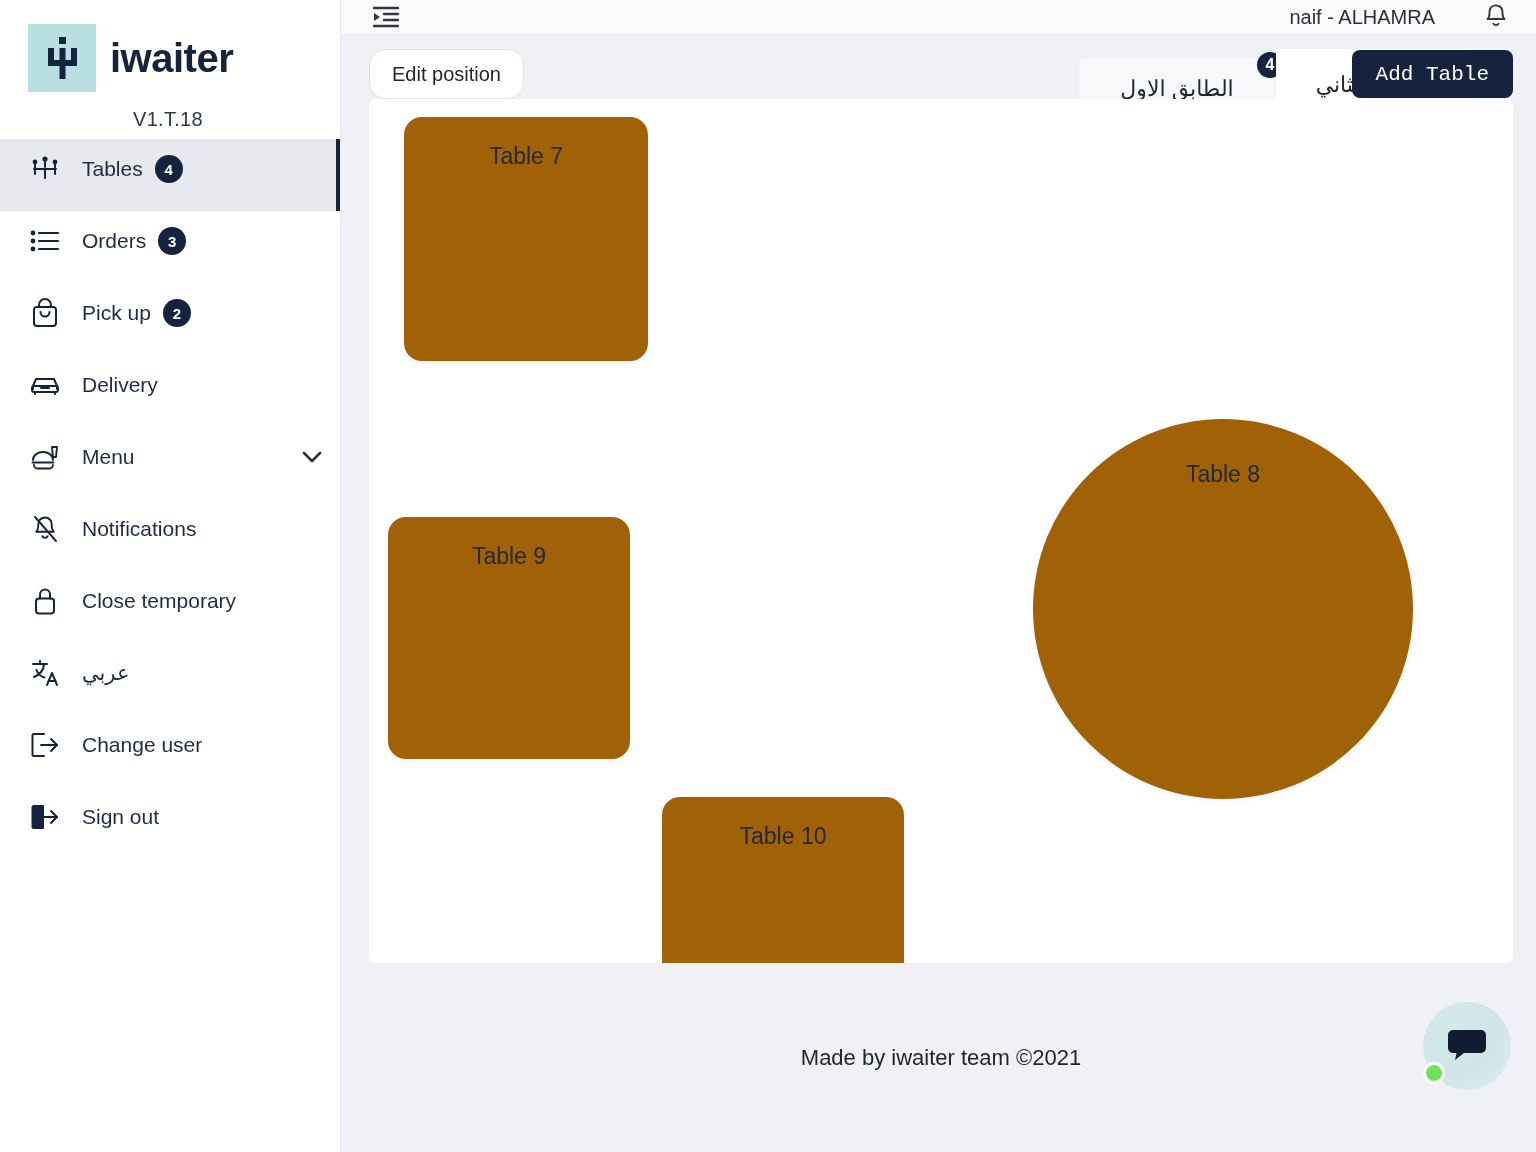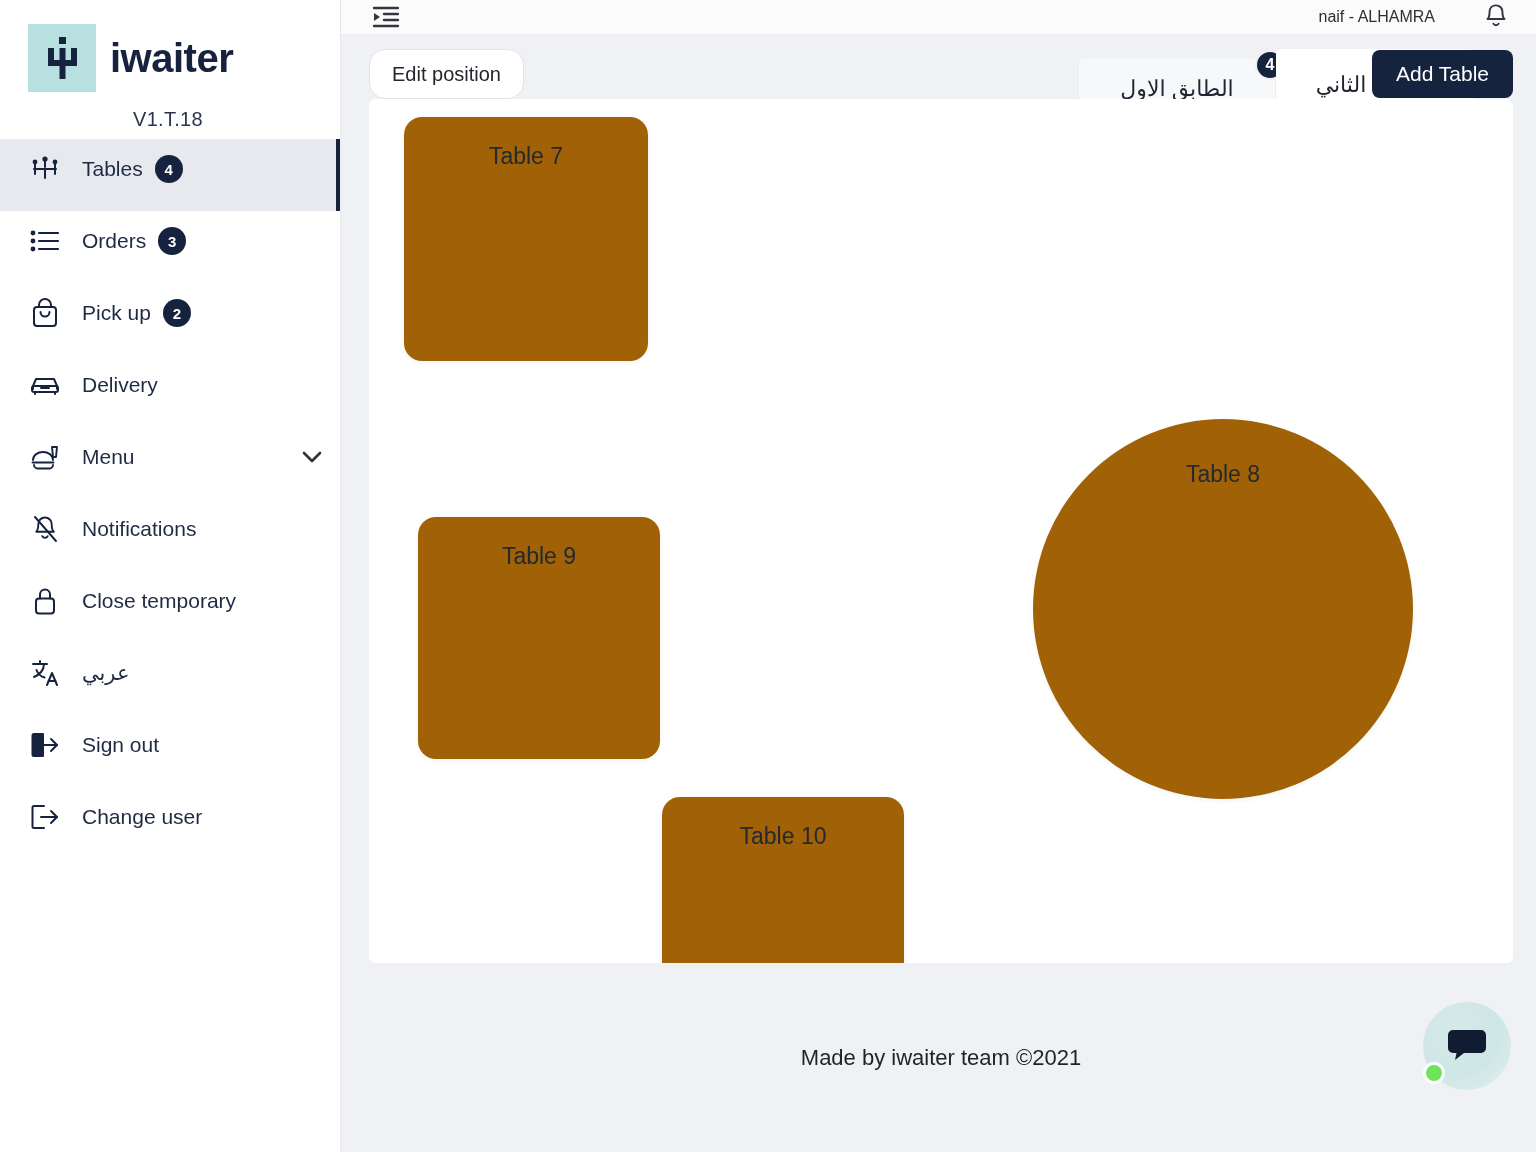--- a/index.html
+++ b/index.html
@@ -50,21 +50,21 @@
   .chev { margin-left: auto; color: #333; display: flex; align-items: center; }
 
   
   .main { flex: 1 1 auto; height: 1152px; display: flex; flex-direction: column; background: #f0f1f5; position: relative; }
   .topbar {
     height: 92px; background: #fbfbfc; display: flex; align-items: center;
     padding: 0 28px 0 28px; border-bottom: 1px solid #ececf0;
   }
   .collapse-btn { width: 34px; height: 34px; display: flex; align-items: center; justify-content: center; cursor: pointer; color: #33363d; }
   .topbar-right { margin-left: auto; display: flex; align-items: center; gap: 44px; }
-  .username { font-size: 16px; color: #2b2f36; }
+  .username { font-size: 20px; color: #2b2f36; }
   .bell-btn { width: 34px; height: 34px; display: flex; align-items: center; justify-content: center; cursor: pointer; color: #33363d; }
 
   
   .toolbar { position: relative; height: 76px; display: flex; align-items: flex-start; padding: 14px 28px 0 28px; }
   .edit-pos-btn {
     height: 50px; padding: 12px 22px; background: #ffffff; border: 1px solid #e2e3e8;
     border-radius: 16px; font-size: 20px; color: #23262c; cursor: pointer;
     font-family: "Liberation Sans", sans-serif;
     display: flex; align-items: center;
   }
@@ -79,21 +79,21 @@
   .tab-badge {
     position: absolute; top: -8px; right: -10px;
     min-width: 30px; height: 30px; border-radius: 50%; background: #16233f; color: #fff;
     font-size: 16px; font-weight: 700; display: flex; align-items: center; justify-content: center;
     border: 2px solid #f0f1f5; direction: ltr;
   }
   .add-table-btn {
     position: absolute; right: 28px; top: 15px;
     height: 48px; padding: 0 24px; background: #16233f; color: #fff;
     border: none; border-radius: 8px; font-size: 21px; cursor: pointer;
-    font-family: Liberation Sans, sans-serif;
+    font-family: Liberation Mono, monospace;
   }
 
   
   .canvas-wrap { padding: 0 28px; }
   .canvas {
     position: relative; width: 1144px; height: 864px; background: #ffffff;
     border-radius: 6px; overflow: hidden;
   }
   .table-shape {
     position: absolute; background: #a16207; cursor: pointer;
@@ -243,36 +243,36 @@
               <path d="M6.5 12c1.5 4 4.5 6.5 8 7.5"></path>
               <path d="M17 27l5-12 5 12"></path>
               <line x1="18.7" y1="23" x2="25.3" y2="23"></line>
             </svg>
           </span>
           <span class="nav-label rtl">عربي</span>
         </div>
         <div class="nav-item">
           <span class="nav-icon">
             <svg width="30" height="26" viewBox="0 0 30 26" fill="none" stroke="#16233f" stroke-width="2" stroke-linecap="round" stroke-linejoin="round">
+              <path d="M14 2H4a1.5 1.5 0 0 0-1.5 1.5v19A1.5 1.5 0 0 0 4 24h10"></path>
+              <line x1="11" y1="13" x2="27" y2="13"></line>
+              <polyline points="21,7 27,13 21,19"></polyline>
+            </svg>
+          </span>
+          <span class="nav-label">Change user</span>
+        </div>
+        <div class="nav-item">
+          <span class="nav-icon">
+            <svg width="30" height="26" viewBox="0 0 30 26" fill="none" stroke="#16233f" stroke-width="2" stroke-linecap="round" stroke-linejoin="round">
               <path d="M13 2H4a1.5 1.5 0 0 0-1.5 1.5v19A1.5 1.5 0 0 0 4 24h9z" fill="#16233f"></path>
               <line x1="12" y1="13" x2="27" y2="13"></line>
               <polyline points="21,7 27,13 21,19"></polyline>
             </svg>
           </span>
           <span class="nav-label">Sign out</span>
-        </div>
-        <div class="nav-item">
-          <span class="nav-icon">
-            <svg width="30" height="26" viewBox="0 0 30 26" fill="none" stroke="#16233f" stroke-width="2" stroke-linecap="round" stroke-linejoin="round">
-              <path d="M14 2H4a1.5 1.5 0 0 0-1.5 1.5v19A1.5 1.5 0 0 0 4 24h10"></path>
-              <line x1="11" y1="13" x2="27" y2="13"></line>
-              <polyline points="21,7 27,13 21,19"></polyline>
-            </svg>
-          </span>
-          <span class="nav-label">Change user</span>
         </div>
       </nav>
   </aside>
 
   <section class="main">
 
     <div class="topbar">
       <div class="collapse-btn">
         <svg width="26" height="22" viewBox="0 0 26 22" fill="none" stroke="#33363d" stroke-width="2.4" stroke-linecap="round">
           <line x1="1" y1="2" x2="25" y2="2"></line>
@@ -308,21 +308,21 @@
     </div>
 
     <div class="canvas-wrap">
       <div class="canvas" id="canvas">
           <div class="table-shape square" style="left: 35px; top: 18px; width: 244px; height: 244px;">
             <span class="table-name">Table 7</span>
           </div>
           <div class="table-shape circle" style="left: 664px; top: 320px; width: 380px; height: 380px;">
             <span class="table-name">Table 8</span>
           </div>
-          <div class="table-shape square" style="left: 49px; top: 418px; width: 242px; height: 242px;">
+          <div class="table-shape square" style="left: 19px; top: 418px; width: 242px; height: 242px;">
             <span class="table-name">Table 9</span>
           </div>
           <div class="table-shape square" style="left: 293px; top: 652px; width: 242px; height: 242px; margin-top: 46px;">
             <span class="table-name">Table 10</span>
           </div>
         </div>
     </div>
 
     <div class="footer">
       <span class="footer-text">Made by iwaiter team ©2021</span>

